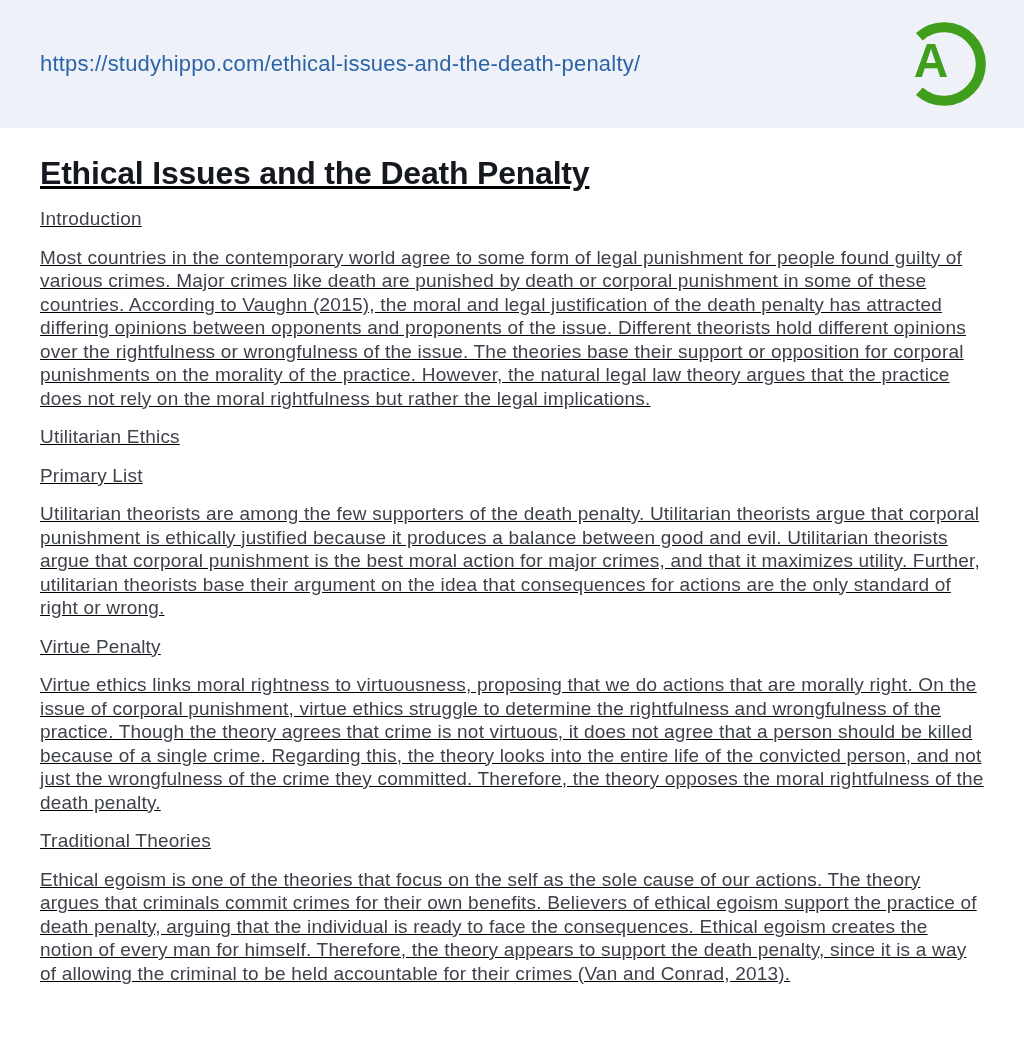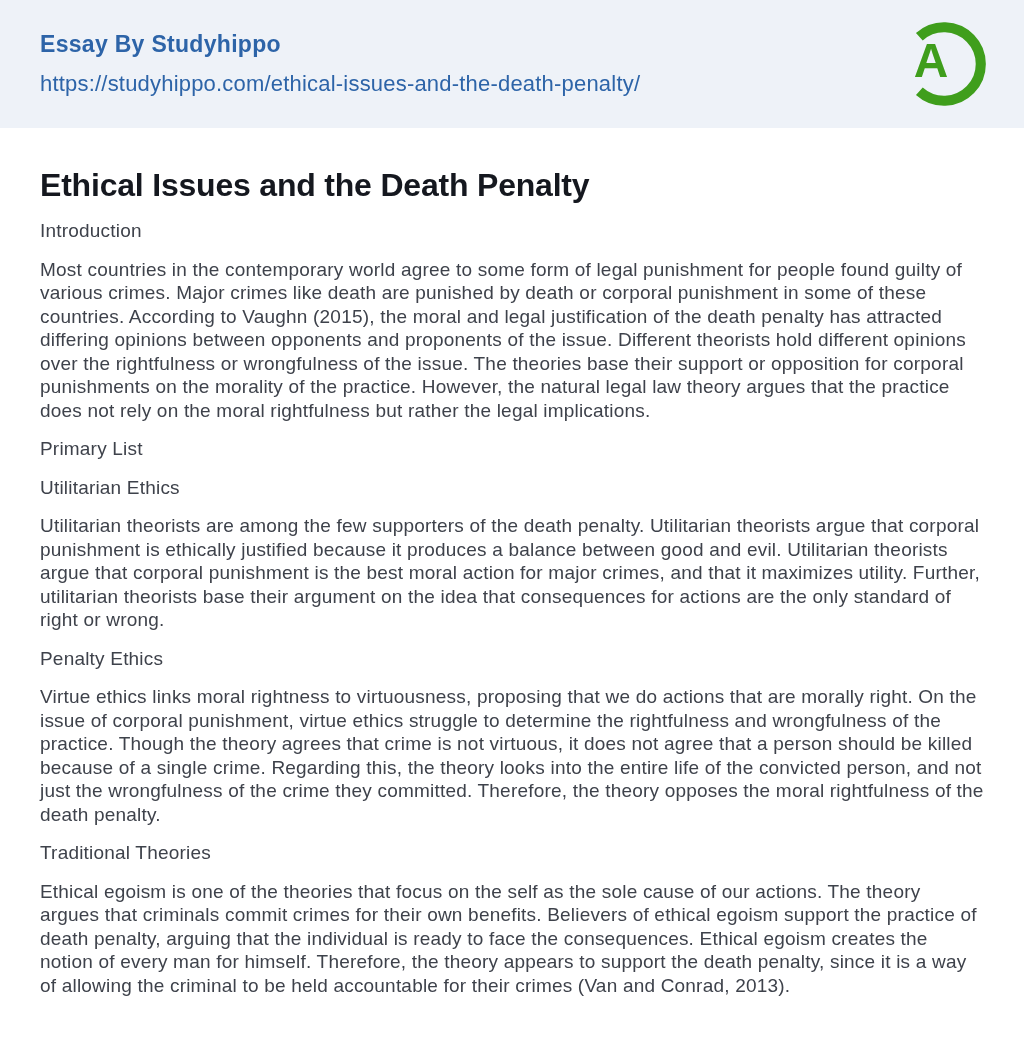--- a/index.html
+++ b/index.html
@@ -40,21 +40,22 @@
     letter-spacing: 0.2px;
     text-decoration: none;
   }
   .logo {
     width: 92px;
     height: 92px;
     flex: 0 0 auto;
   }
   .content {
     box-sizing: border-box;
-    padding: 36px 40px 0 40px;
+    padding: 24px 40px 0 40px;
+    text-decoration: underline;
   }
   .content h1 {
     margin: 0;
     padding-top: 2px;
     font-size: 32px;
     line-height: 38px;
     font-weight: bold;
     letter-spacing: -0.2px;
     color: #15181f;
   }
@@ -64,41 +65,40 @@
     line-height: 23.5px;
     letter-spacing: 0.2px;
     color: #3e424b;
   }
 </style>
 </head>
 <body>
 
 <header class="hdr">
   <div class="hdr-left">
-    <div class="byline">Essay By Studyhippo</div>
     <a class="url" href="#">https://studyhippo.com/ethical-issues-and-the-death-penalty/</a>
   </div>
   <div class="logo">
     <svg viewBox="0 0 100 100" width="92" height="92" aria-hidden="true">
       <path d="M 23.2 20.3 A 40 40 0 1 1 23.2 79.7" fill="none" stroke="#3f9e1c" stroke-width="11" stroke-linecap="butt"></path>
       <text x="36" y="64.5" text-anchor="middle" font-size="52" font-weight="bold" fill="#3f9e1c" font-family="Liberation Sans, sans-serif">A</text>
     </svg>
   </div>
 </header>
 
 <main class="content">
   <h1>Ethical Issues and the Death Penalty</h1>
 
   <p class="t">Introduction</p>
   <p class="t">Most countries in the contemporary world agree to some form of legal punishment for people found guilty of various crimes. Major crimes like death are punished by death or corporal punishment in some of these countries. According to Vaughn (2015), the moral and legal justification of the death penalty has attracted differing opinions between opponents and proponents of the issue. Different theorists hold different opinions over the rightfulness or wrongfulness of the issue. The theories base their support or opposition for corporal punishments on the morality of the practice. However, the natural legal law theory argues that the practice does not rely on the moral rightfulness but rather the legal implications.</p>
 
+  <p class="t">Utilitarian Ethics</p>
+
   <p class="t">Primary List</p>
-
-  <p class="t">Utilitarian Ethics</p>
   <p class="t">Utilitarian theorists are among the few supporters of the death penalty. Utilitarian theorists argue that corporal punishment is ethically justified because it produces a balance between good and evil. Utilitarian theorists argue that corporal punishment is the best moral action for major crimes, and that it maximizes utility. Further, utilitarian theorists base their argument on the idea that consequences for actions are the only standard of right or wrong.</p>
 
-  <p class="t">Penalty Ethics</p>
+  <p class="t">Virtue Penalty</p>
   <p class="t">Virtue ethics links moral rightness to virtuousness, proposing that we do actions that are morally right. On the issue of corporal punishment, virtue ethics struggle to determine the rightfulness and wrongfulness of the practice. Though the theory agrees that crime is not virtuous, it does not agree that a person should be killed because of a single crime. Regarding this, the theory looks into the entire life of the convicted person, and not just the wrongfulness of the crime they committed. Therefore, the theory opposes the moral rightfulness of the death penalty.</p>
 
   <p class="t">Traditional Theories</p>
 
   <p class="t">Ethical egoism is one of the theories that focus on the self as the sole cause of our actions. The theory argues that criminals commit crimes for their own benefits. Believers of ethical egoism support the practice of death penalty, arguing that the individual is ready to face the consequences. Ethical egoism creates the notion of every man for himself. Therefore, the theory appears to support the death penalty, since it is a way of allowing the criminal to be held accountable for their crimes (Van and Conrad, 2013).</p>
 </main>
 
 </body></html>

